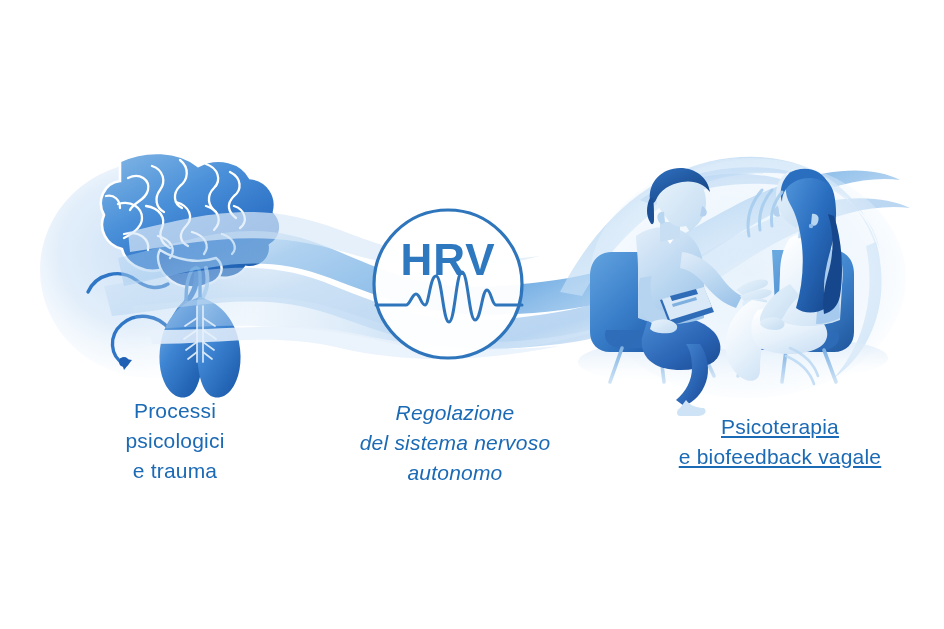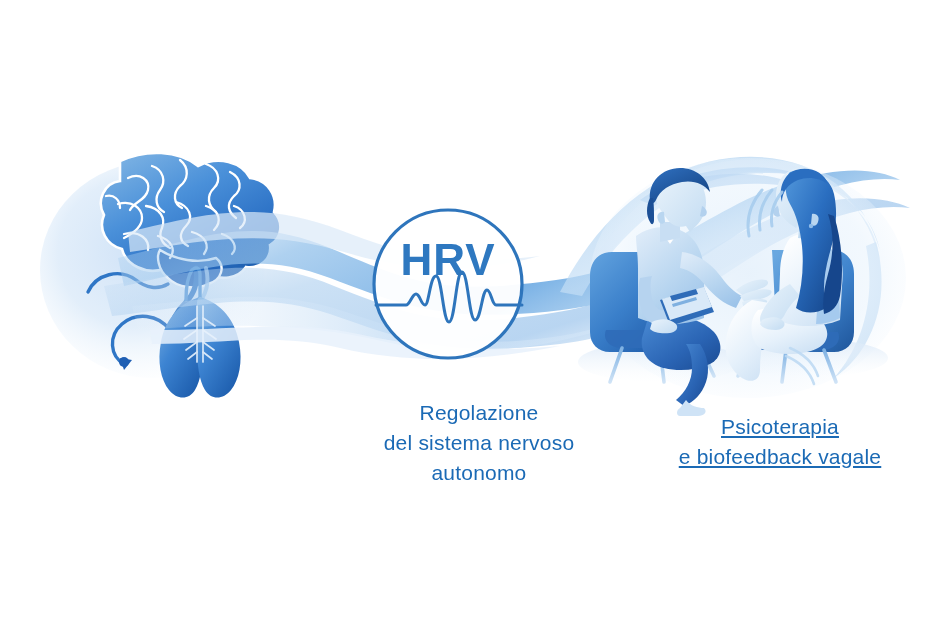--- a/index.html
+++ b/index.html
@@ -17,21 +17,21 @@
     position:absolute;
     text-align:center;
     color:#1b6ab5;
     font-size:21px;
     line-height:1.42;
     letter-spacing:.2px;
     white-space:pre-line;
     font-family:"Liberation Sans", sans-serif;
   }
   #label-left   {left:30px;  top:396px; width:290px;}
-  #label-center {left:324px; top:398px; width:310px;}
+  #label-center {left:300px; top:398px; width:310px;font-style:italic;}
   #label-right  {left:620px; top:412px; width:320px;text-decoration:underline;}
 
   .hrv-text{
     font-family:"Liberation Sans", sans-serif;
     font-size:44px;
     font-weight:bold;
     fill:#2e78c0;
     letter-spacing:1px;
   }
 </style>
@@ -385,19 +385,22 @@
                  C 442 276 443 322 449 322
                  C 455 322 456 272 462 272
                  C 468 272 469 320 475 320
                  C 481 320 482 290 487 290
                  C 491 290 492 305 496 305
                  L 522 305"></path>
       </g>
     </g>
   </svg>
 
+  <div class="label" id="label-left">Processi
+psicologici
+e trauma</div>
   <div class="label" id="label-center">Regolazione
 del sistema nervoso
 autonomo</div>
   <div class="label" id="label-right">Psicoterapia
 e biofeedback vagale</div>
 
 </div>
 
 </body></html>

